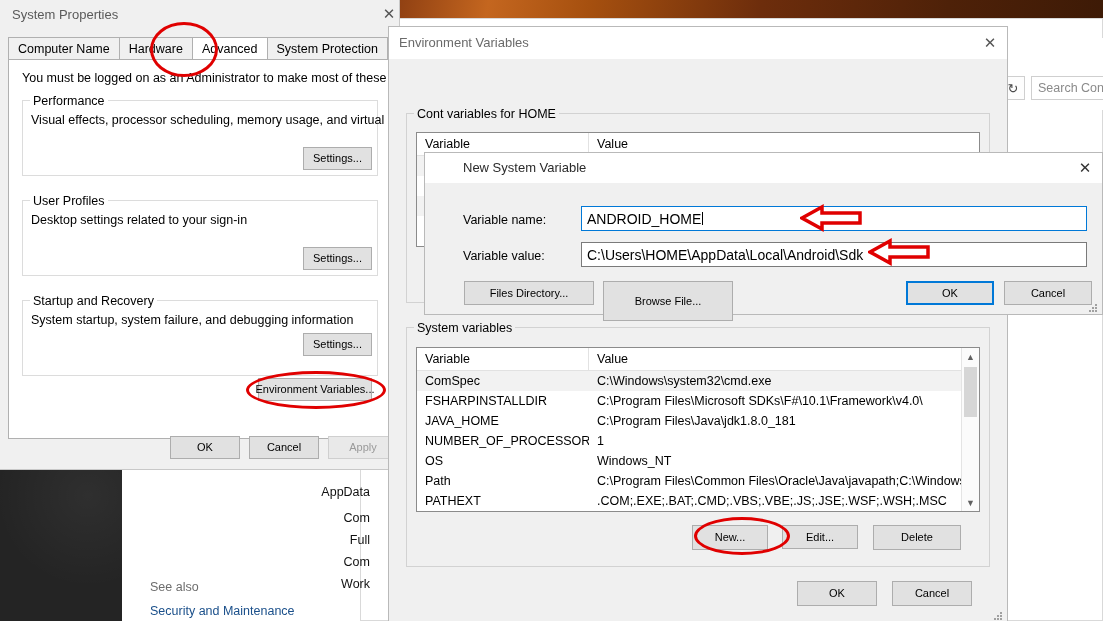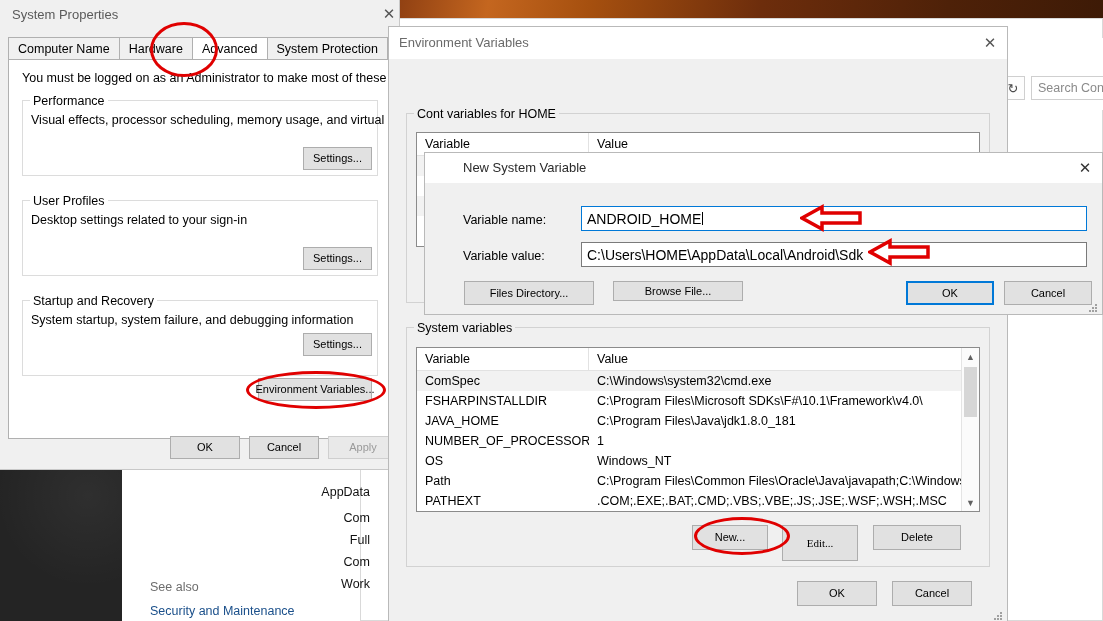--- a/index.html
+++ b/index.html
@@ -292,21 +292,21 @@
     </div>
 
     <div class="sb">
       <div class="sb-arrow">▲</div>
       <div class="sb-thumb" style="top:19px;height:50px;"></div>
       <div class="sb-arrow" style="position:absolute;bottom:0;left:0;right:0;">▼</div>
     </div>
   </div>
 
   <div class="abs winbtn" style="left:303px;top:498px;width:76px;height:25px;">New...</div>
-  <div class="abs winbtn" style="left:393px;top:498px;width:76px;height:36px;font-family:Liberation Serif, serif;">Edit...</div>
+  <div class="abs winbtn" style="left:393px;top:498px;width:76px;height:24px;">Edit...</div>
   <div class="abs winbtn" style="left:484px;top:498px;width:88px;height:25px;">Delete</div>
 
   <div class="abs winbtn" style="left:408px;top:554px;width:80px;height:25px;">OK</div>
   <div class="abs winbtn" style="left:503px;top:554px;width:80px;height:25px;">Cancel</div>
 
   <div class="abs" style="left:604px;top:583px;width:10px;height:10px;">
     <svg width="10" height="10" viewBox="0 0 10 10">
       <g fill="#a0a0a0">
         <rect x="7" y="1" width="2" height="2"></rect>
           <rect x="7" y="4" width="2" height="2"></rect>
@@ -329,21 +329,21 @@
     <span>ANDROID_HOME</span>
       <span class="caret"></span>
   </div>
 
   <div class="abs nv-label" style="left:38px;top:96px;">Variable value:</div>
   <div class="nv-input plain" style="left:156px;top:89px;width:506px;height:25px;">
     <span>C:\Users\HOME\AppData\Local\Android\Sdk</span>
   </div>
 
   <div class="abs winbtn" style="left:39px;top:128px;width:130px;height:24px;">Files Directory...</div>
-  <div class="abs winbtn" style="left:178px;top:128px;width:130px;height:20px;margin-left:10px;">Browse File...</div>
+  <div class="abs winbtn" style="left:178px;top:128px;width:130px;height:40px;">Browse File...</div>
   <div class="abs winbtn default" style="left:481px;top:128px;width:88px;height:24px;">OK</div>
   <div class="abs winbtn" style="left:579px;top:128px;width:88px;height:24px;">Cancel</div>
 
   <div class="abs" style="left:663px;top:149px;width:10px;height:10px;">
     <svg width="10" height="10" viewBox="0 0 10 10">
       <g fill="#a0a0a0">
         <rect x="7" y="1" width="2" height="2"></rect>
           <rect x="7" y="4" width="2" height="2"></rect>
           <rect x="4" y="4" width="2" height="2"></rect>
         <rect x="7" y="7" width="2" height="2"></rect>

